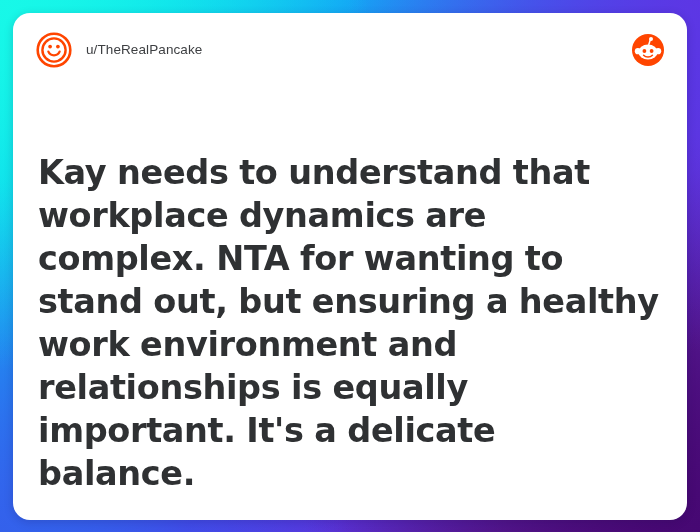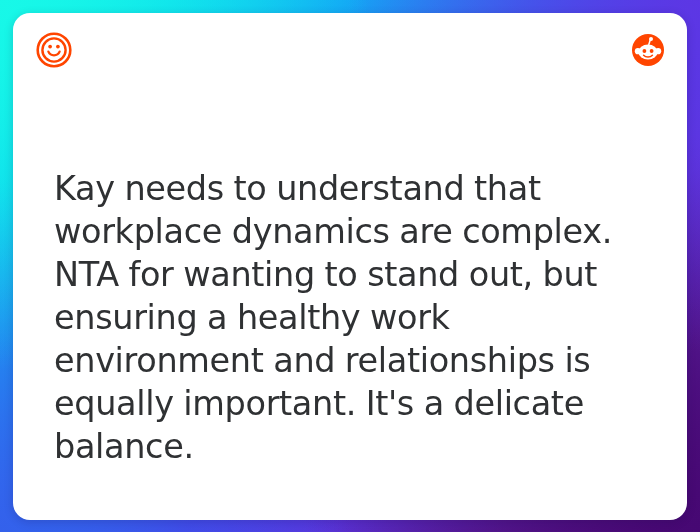--- a/index.html
+++ b/index.html
@@ -92,26 +92,26 @@
     display: block;
   }
 
   
   .card-body {
     flex: 1 1 auto;
     padding: 0 26px 0 25px;
     box-sizing: border-box;
   }
   .post-text {
-    margin: 16px;
+    margin: 0;
     padding-top: 64px;
     font-size: 33.5px;
     line-height: 43px;
     color: #2f3133;
-    font-weight: 400;
+    font-weight: 700;
     letter-spacing: -0.35px;
     word-spacing: -0.6px;
     max-width: 640px;
     font-family: "DejaVu Sans", "Liberation Sans", sans-serif;
     font-stretch: normal;
   }
 </style>
 </head>
 <body>
 
@@ -124,20 +124,21 @@
       <span class="avatar">
         <svg viewBox="0 0 38 38" width="38" height="38" aria-hidden="true">
           <circle cx="19" cy="19" r="16.3" fill="none" stroke="#FF4500" stroke-width="2.6"></circle>
           <circle cx="19" cy="19" r="11.6" fill="none" stroke="#FF4500" stroke-width="2.4"></circle>
           <circle cx="15.1" cy="15.6" r="1.85" fill="#FF4500"></circle>
           <circle cx="22.9" cy="15.6" r="1.85" fill="#FF4500"></circle>
           <path d="M13.4 20.6 A6.1 6.1 0 0 0 24.6 20.6" fill="none" stroke="#FF4500" stroke-width="2.3" stroke-linecap="round"></path>
         </svg>
       </span>
 
+      <span class="username">u/TheRealPancake</span>
 
       <span class="header-spacer"></span>
 
       <span class="brand-logo">
         <svg viewBox="0 0 34 34" width="34" height="34" aria-hidden="true">
           <circle cx="17" cy="17" r="16" fill="#FF4500"></circle>
 
           <path d="M17.8 11.6 L19.4 6.6" stroke="#ffffff" stroke-width="1.5" fill="none" stroke-linecap="round"></path>
           <circle cx="20.0" cy="6.1" r="2.0" fill="#ffffff"></circle>
 

